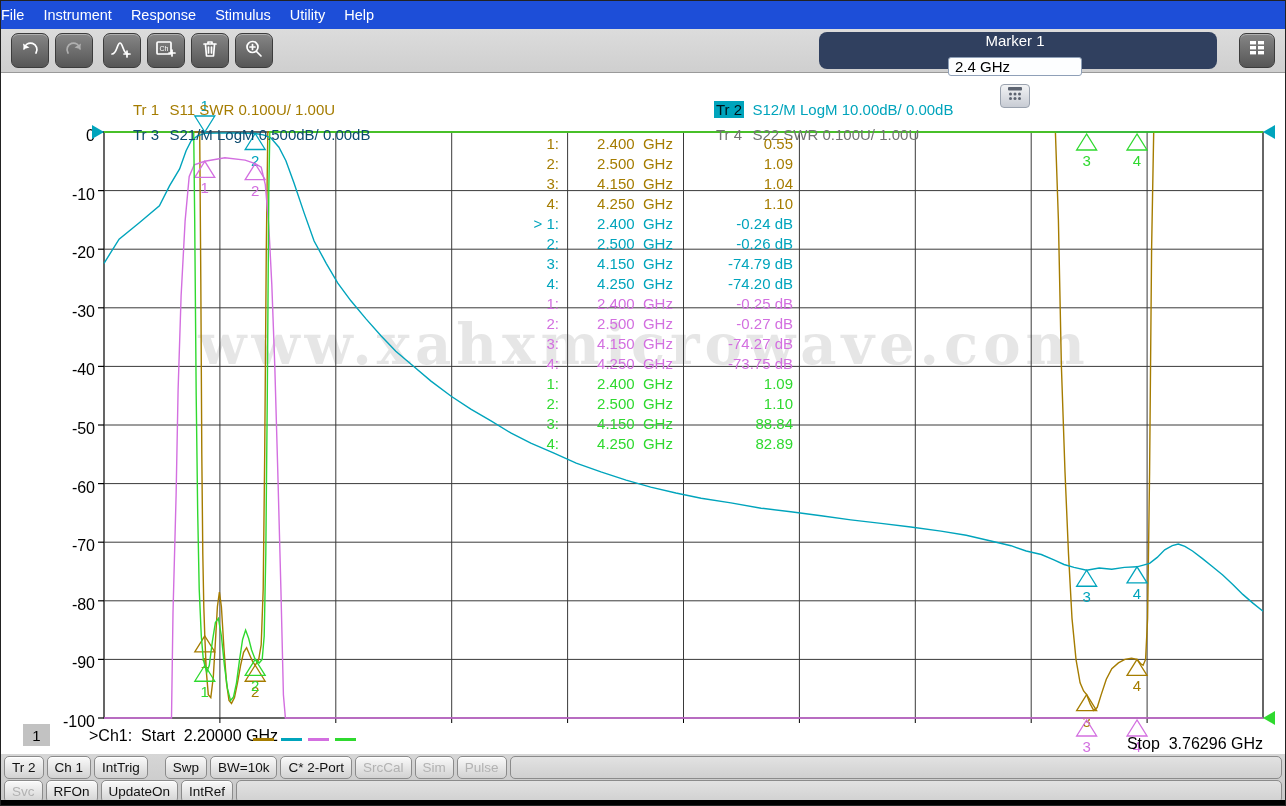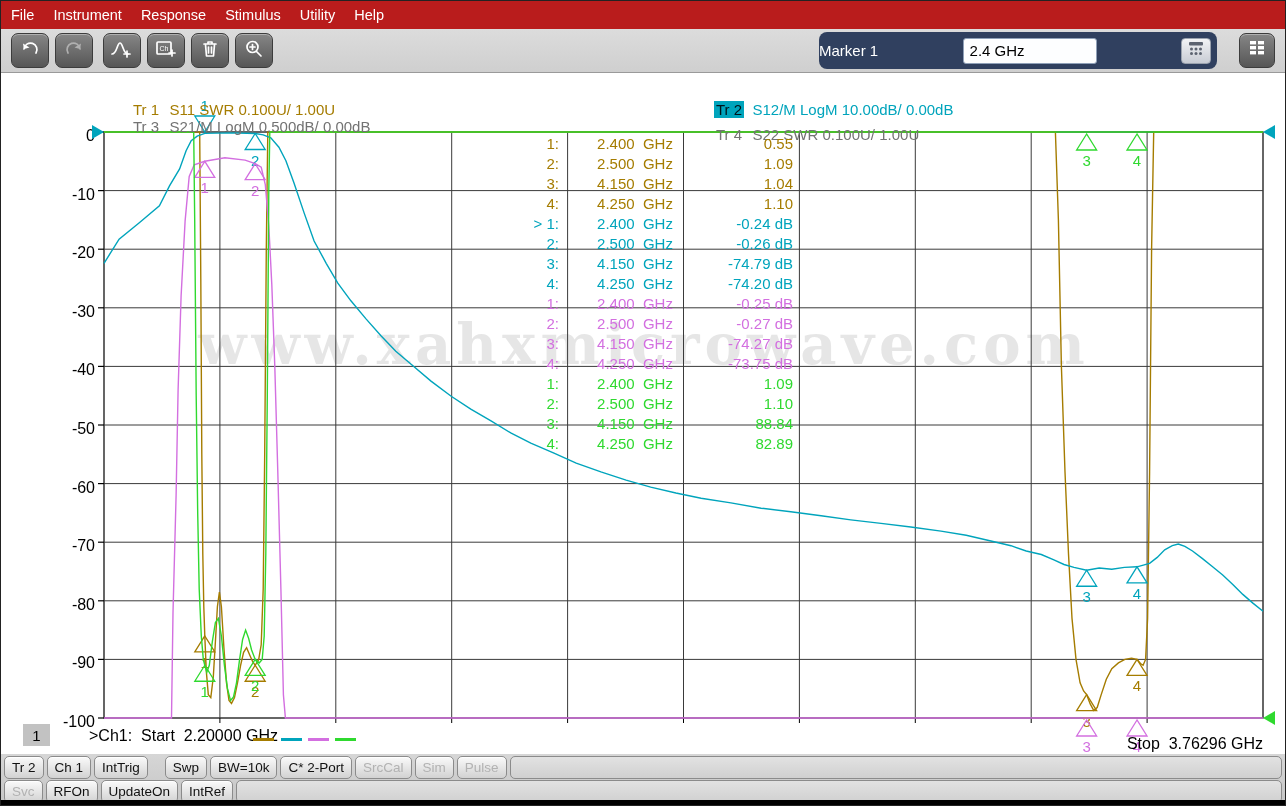--- a/index.html
+++ b/index.html
@@ -1,26 +1,26 @@
 <!DOCTYPE html>
 <html><head>
 <meta charset="utf-8">
 <style>
   html,body{margin:0;padding:0;background:#888;}
   *{box-sizing:border-box;font-family:"Liberation Sans",sans-serif;}
   #app{position:relative;width:1286px;height:806px;background:#fff;border:1px solid #222;overflow:hidden;}
   
-  #menubar{position:absolute;left:0;top:0;width:100%;height:28px;background:#b91c1c;display:flex;align-items:center;padding-left:10px;gap:19px;z-index:5;}
+  #menubar{position:absolute;left:0;top:0;width:100%;height:28px;background:#1d4ed8;display:flex;align-items:center;gap:19px;z-index:5;}
   .menu-item{color:#fff;font-size:14.5px;cursor:default;}
   
   #toolbar{position:absolute;left:0;top:28px;width:100%;height:44px;background:linear-gradient(#dcdcdc,#cfcfcf);border-bottom:1px solid #9a9a9a;z-index:5;}
   .tbtn{position:absolute;top:4px;width:38px;height:35px;border-radius:7px;border:1px solid #3c3c3c;background:linear-gradient(#868686,#565656);display:flex;align-items:center;justify-content:center;box-shadow:inset 0 1px 0 rgba(255,255,255,.35);}
   .tbtn svg{stroke:#fff;fill:none;stroke-width:1.7;stroke-linecap:round;stroke-linejoin:round;}
   .tbtn.disabled svg{stroke:#b0b0b0;}
-  #marker-bar{position:absolute;left:818px;top:3px;width:398px;height:37px;background:#30405f;border-radius:8px;display:flex;align-items:center;justify-content:space-between;padding-right:6px;gap:8px;}
+  #marker-bar{position:absolute;left:818px;top:3px;width:398px;height:37px;background:#30405f;border-radius:8px;display:flex;align-items:center;justify-content:flex-start;padding-right:6px;gap:8px;flex-direction:column;}
   #marker-label{color:#fff;font-size:15px;}
   #marker-input{width:134px;height:26px;border:1px solid #8fa0b8;border-radius:3px;background:#fdfeff;font-size:15px;padding:0 6px;color:#000;outline:none;}
   #keypad-btn{width:30px;height:26px;border-radius:4px;border:1px solid #9aa2ae;background:linear-gradient(#f2f3f5,#c8ccd4);display:flex;align-items:center;justify-content:center;}
   #layout-btn{left:1238px;width:36px;}
   
   #main{position:absolute;left:0;top:72px;width:1286px;height:681px;background:#fff;}
   #watermark{position:absolute;left:50%;transform:translateX(-50%);top:238px;font-family:"DejaVu Serif",serif;font-weight:bold;font-size:56px;letter-spacing:5px;color:rgba(80,80,80,0.14);white-space:nowrap;z-index:0;}
   #plot-svg{position:absolute;left:0;top:-72px;width:1286px;height:806px;z-index:1;pointer-events:none;}
   .trhead{position:absolute;font-size:15px;white-space:pre;z-index:2;cursor:default;}
   .trhead .trlabel{padding:0 2px;margin-top:40px;}
@@ -225,21 +225,21 @@
         <text x="1136.0217391304348" y="165" text-anchor="middle" font-size="15" fill="#2FD92F" font-family="Liberation Sans, sans-serif">4</text>
         <polygon points="1262,717 1274,710 1274,724" fill="#2FD92F" stroke="none"></polygon>
       </svg>
 
     <div class="trhead" style="left: 105px; top: 11px; color: rgb(165, 124, 0);">
       <span class="trlabel">Tr 1</span><span>  </span><span>S11 SWR 0.100U/ 1.00U</span>
     </div>
     <div class="trhead active" style="left: 688px; top: 11px; color: rgb(0, 164, 188);">
       <span class="trlabel" style="background: rgb(0, 164, 188);">Tr 2</span><span>  </span><span>S12/M LogM 10.00dB/ 0.00dB</span>
     </div>
-    <div class="trhead" style="left: 105px; top: 28px; color: #737373;">
+    <div class="trhead" style="left: 105px; top: 36px; color: #0c4a6e;">
       <span class="trlabel">Tr 3</span><span>  </span><span>S21/M LogM 0.500dB/ 0.00dB</span>
     </div>
     <div class="trhead" style="left: 688px; top: 36px; color: #737373;">
       <span class="trlabel">Tr 4</span><span>  </span><span>S22 SWR 0.100U/ 1.00U</span>
     </div>
 
     <div id="marker-table">
         <div class="mrow" style="top: 0px; color: rgb(165, 124, 0);"><span class="mn">1:</span><span class="mf">2.400  GHz</span><span class="mv">0.55</span></div>
         <div class="mrow" style="top: 20px; color: rgb(165, 124, 0);"><span class="mn">2:</span><span class="mf">2.500  GHz</span><span class="mv">1.09</span></div>
         <div class="mrow" style="top: 40px; color: rgb(165, 124, 0);"><span class="mn">3:</span><span class="mf">4.150  GHz</span><span class="mv">1.04</span></div>

